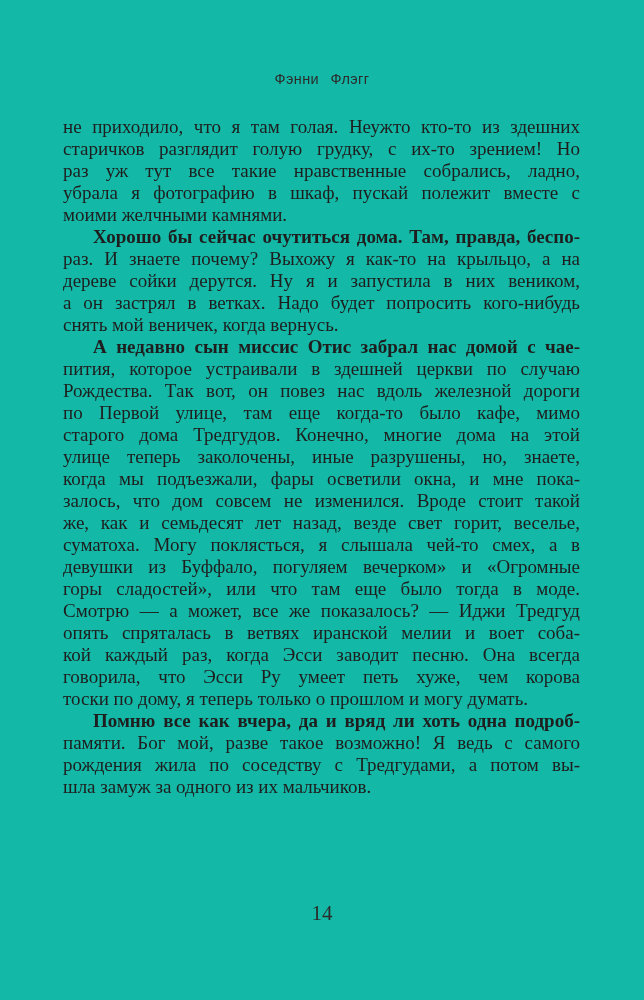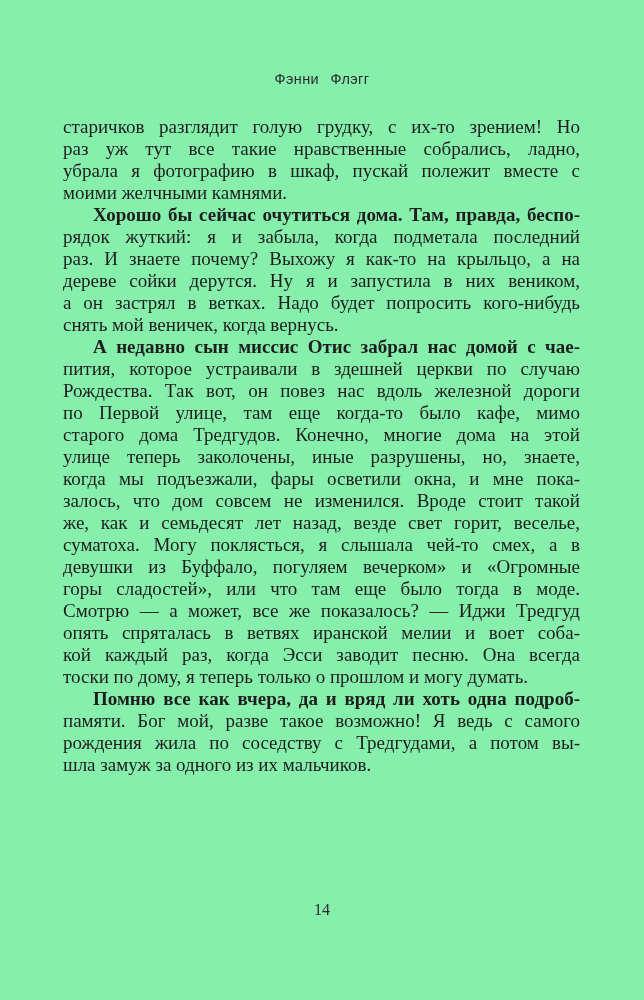--- a/index.html
+++ b/index.html
@@ -12,21 +12,21 @@
     background: #fdfdfd;
     overflow: hidden;
     position: relative;
   }
   .page {
     position: absolute;
     left: 0;
     top: 0;
     width: 644px;
     height: 1000px;
-    background: #86efac;
+    background: #14b8a6;
   }
   .running-head {
     position: absolute;
     top: 71px;
     left: 0;
     width: 644px;
     text-align: center;
     font-family: "Liberation Sans", "DejaVu Sans", sans-serif;
     font-size: 14.5px;
     font-weight: 400;
@@ -61,40 +61,40 @@
     text-indent: 30px;
     font-weight: bold;
   }
   .page-number {
     position: absolute;
     top: 901px;
     left: 0;
     width: 644px;
     text-align: center;
     font-family: "Liberation Serif", "DejaVu Serif", serif;
-    font-size: 16px;
+    font-size: 21px;
     color: #2b2b2b;
   }
 </style>
 </head>
 <body>
 
 <div class="page">
   <div class="running-head">Фэнни Флэгг</div>
 
   <div class="body-text">
       <div class="para">
+        <div class="line">не приходило, что я там голая. Неужто кто-то из здешних</div>
         <div class="line">старичков разглядит голую грудку, с их-то зрением! Но</div>
         <div class="line">раз уж тут все такие нравственные собрались, ладно,</div>
         <div class="line">убрала я фотографию в шкаф, пускай полежит вместе с</div>
         <div class="line end">моими желчными камнями.</div>
       </div>
       <div class="para">
         <div class="line indent">Хорошо бы сейчас очутиться дома. Там, правда, беспо-</div>
-        <div class="line">рядок жуткий: я и забыла, когда подметала последний</div>
         <div class="line">раз. И знаете почему? Выхожу я как-то на крыльцо, а на</div>
         <div class="line">дереве сойки дерутся. Ну я и запустила в них веником,</div>
         <div class="line">а он застрял в ветках. Надо будет попросить кого-нибудь</div>
         <div class="line end">снять мой веничек, когда вернусь.</div>
       </div>
       <div class="para">
         <div class="line indent">А недавно сын миссис Отис забрал нас домой с чае-</div>
         <div class="line">пития, которое устраивали в здешней церкви по случаю</div>
         <div class="line">Рождества. Так вот, он повез нас вдоль железной дороги</div>
         <div class="line">по Первой улице, там еще когда-то было кафе, мимо</div>
@@ -102,20 +102,21 @@
         <div class="line">улице теперь заколочены, иные разрушены, но, знаете,</div>
         <div class="line">когда мы подъезжали, фары осветили окна, и мне пока-</div>
         <div class="line">залось, что дом совсем не изменился. Вроде стоит такой</div>
         <div class="line">же, как и семьдесят лет назад, везде свет горит, веселье,</div>
         <div class="line">суматоха. Могу поклясться, я слышала чей-то смех, а в</div>
         <div class="line">девушки из Буффало, погуляем вечерком» и «Огромные</div>
         <div class="line">горы сладостей», или что там еще было тогда в моде.</div>
         <div class="line">Смотрю — а может, все же показалось? — Иджи Тредгуд</div>
         <div class="line">опять спряталась в ветвях иранской мелии и воет соба-</div>
         <div class="line">кой каждый раз, когда Эсси заводит песню. Она всегда</div>
+        <div class="line">говорила, что Эсси Ру умеет петь хуже, чем корова</div>
         <div class="line end">тоски по дому, я теперь только о прошлом и могу думать.</div>
       </div>
       <div class="para">
         <div class="line indent">Помню все как вчера, да и вряд ли хоть одна подроб-</div>
         <div class="line">памяти. Бог мой, разве такое возможно! Я ведь с самого</div>
         <div class="line">рождения жила по соседству с Тредгудами, а потом вы-</div>
         <div class="line end">шла замуж за одного из их мальчиков.</div>
       </div>
     </div>
 

